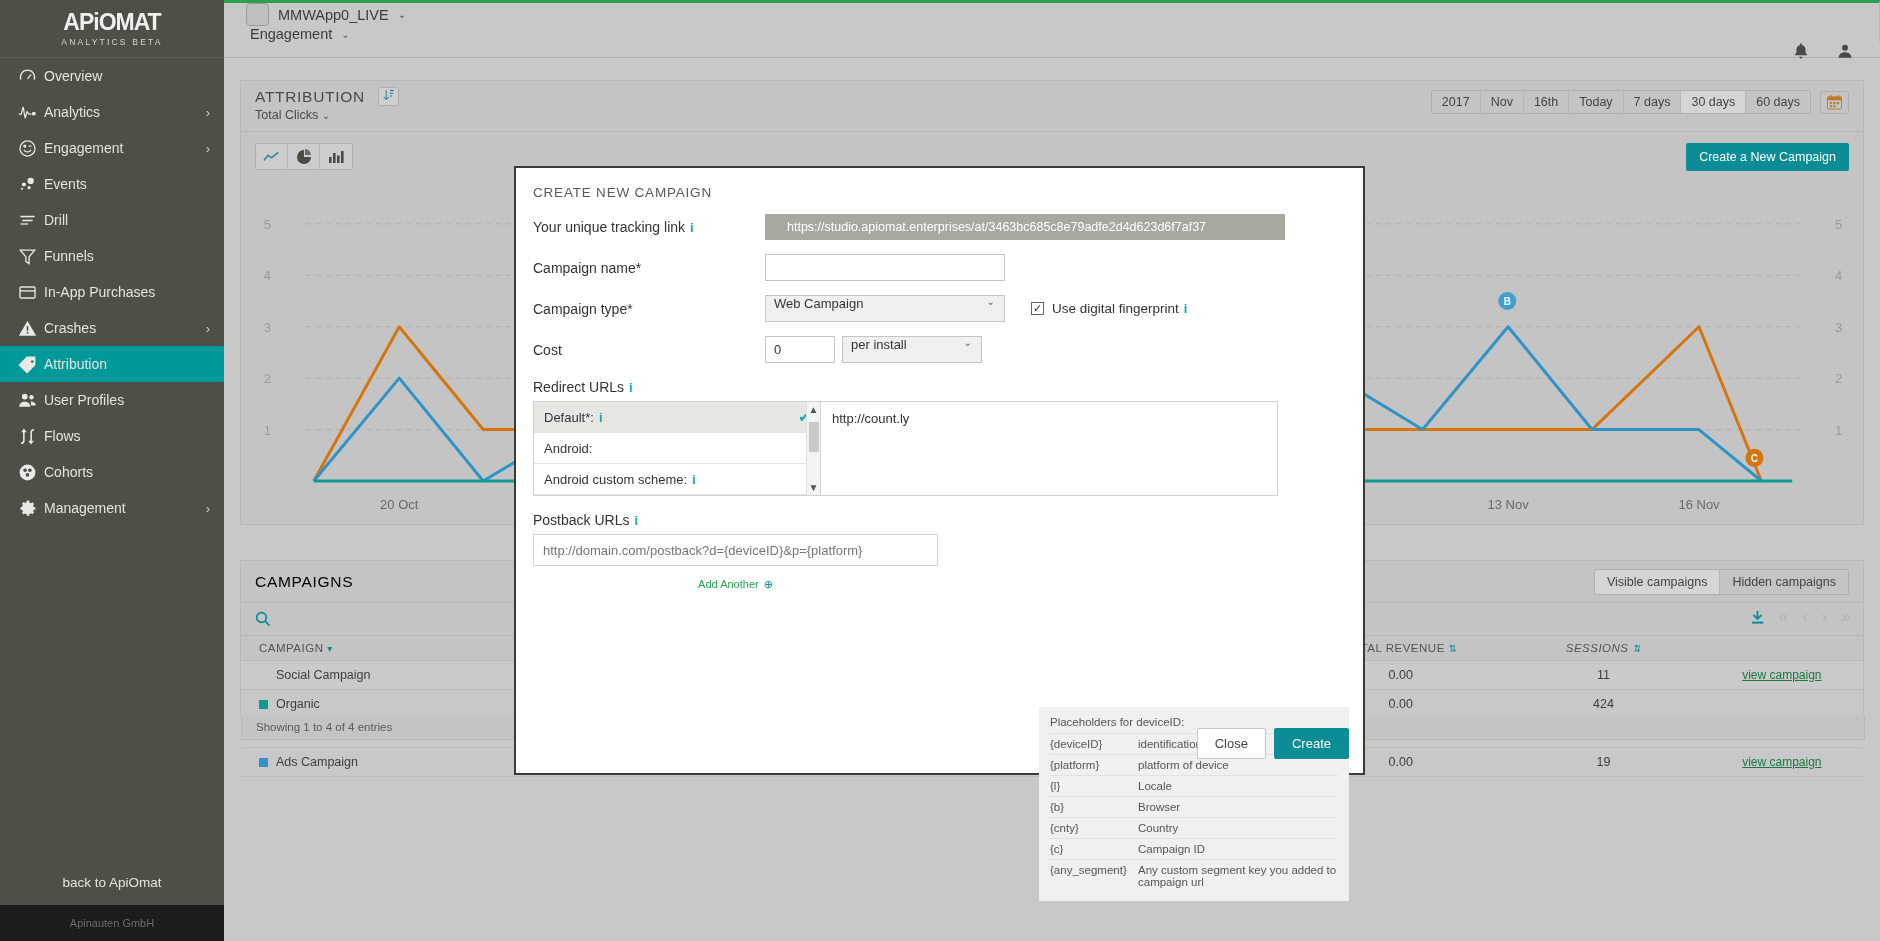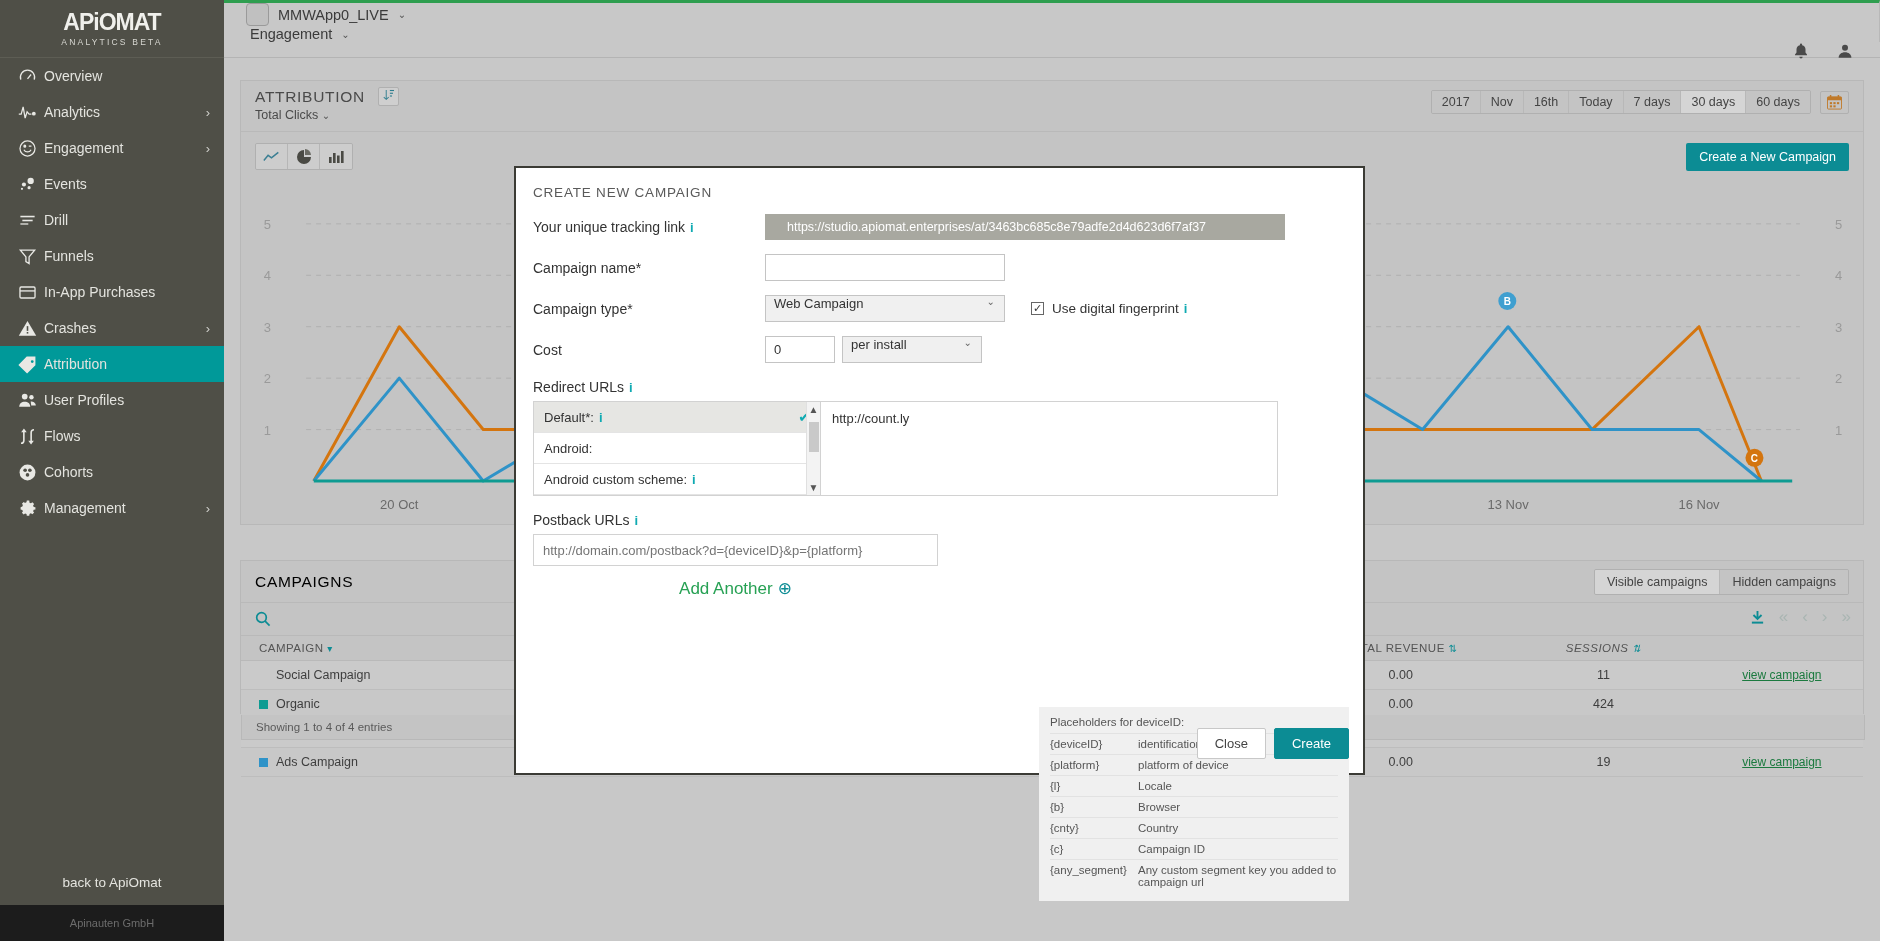--- a/index.html
+++ b/index.html
@@ -238,21 +238,21 @@
     flex: 1; border: 1px solid #d2d2d2; border-left: none; background: #fff;
     font-size: 13px; color: #333; padding: 9px 11px;
   }
   #pb-input {
     margin-left: 17px; margin-top: 6px; width: 405px; height: 32px;
     border: 1px solid #d2d2d2; background: #fff; font-size: 13px; color: #9a9a9a;
     padding: 0 9px; font-family: "Liberation Sans", sans-serif;
   }
   #addanother {
     width: 405px; margin-left: 17px; text-align: center; margin-top: 12px;
-    color: #27a154; font-size: 17px; cursor: pointer;
+    color: #27a154; font-size: 11px; cursor: pointer;
   }
   #addanother .plus { color: #0c8c94; margin-left: 5px; }
   #ph-box {
     position: absolute; left: 523px; top: 539px; width: 310px; background: #f0f0f0;
     padding: 9px 11px;
   }
   #ph-title { font-size: 11.5px; color: #555; padding-bottom: 5px; }
   table.phtbl { width: 100%; border-collapse: collapse; }
   table.phtbl td {
     font-size: 11.5px; color: #555; padding: 4px 0;

